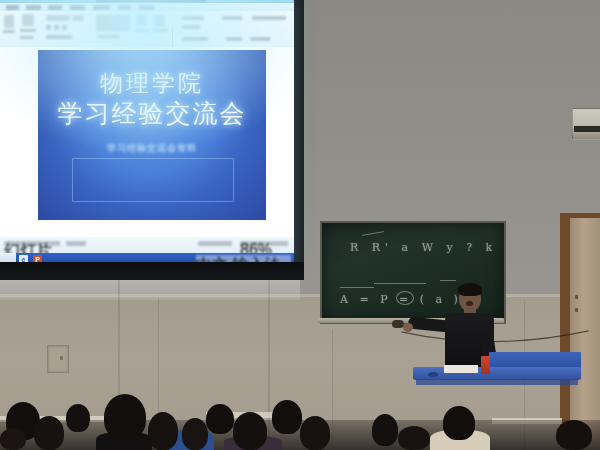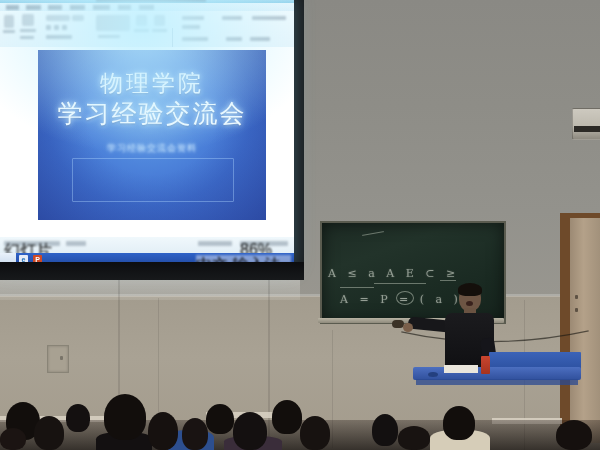--- a/index.html
+++ b/index.html
@@ -422,21 +422,21 @@
         <div class="tb-ico tb-ie">e</div>
         <div class="tb-ico tb-pp">P</div>
         <div class="tb-tray">中文 输入法  16:38</div>
       </div>
 
     </div>
     <div class="screen-bottom-shadow"></div>
   </div>
 
   <div class="blackboard">
-    <div class="chalk" style="left:6px;top:44px;font-size:11px;letter-spacing:4px;">A  ≤  a     A  E  ⊂  ≥</div>
+    <div class="chalk" style="left:28px;top:18px;font-size:11px;letter-spacing:5px;">R  R'  a  W  y  ?  k</div>
     <div class="chalk" style="left:18px;top:70px;font-size:11px;letter-spacing:4px;">A = P   = ( a ) H</div>
     <div class="chalk-line" style="left:52px;top:60px;width:52px;"></div>
     <div class="chalk-line" style="left:18px;top:64px;width:34px;"></div>
     <div class="chalk-line" style="left:118px;top:57px;width:16px;"></div>
     <div class="chalk-ell" style="left:74px;top:68px;width:16px;height:12px;"></div>
     <div class="chalk-line" style="left:40px;top:10px;width:22px;transform:rotate(-10deg);"></div>
   </div>
   <div class="board-tray"></div>
   <div class="eraser"></div>
 

